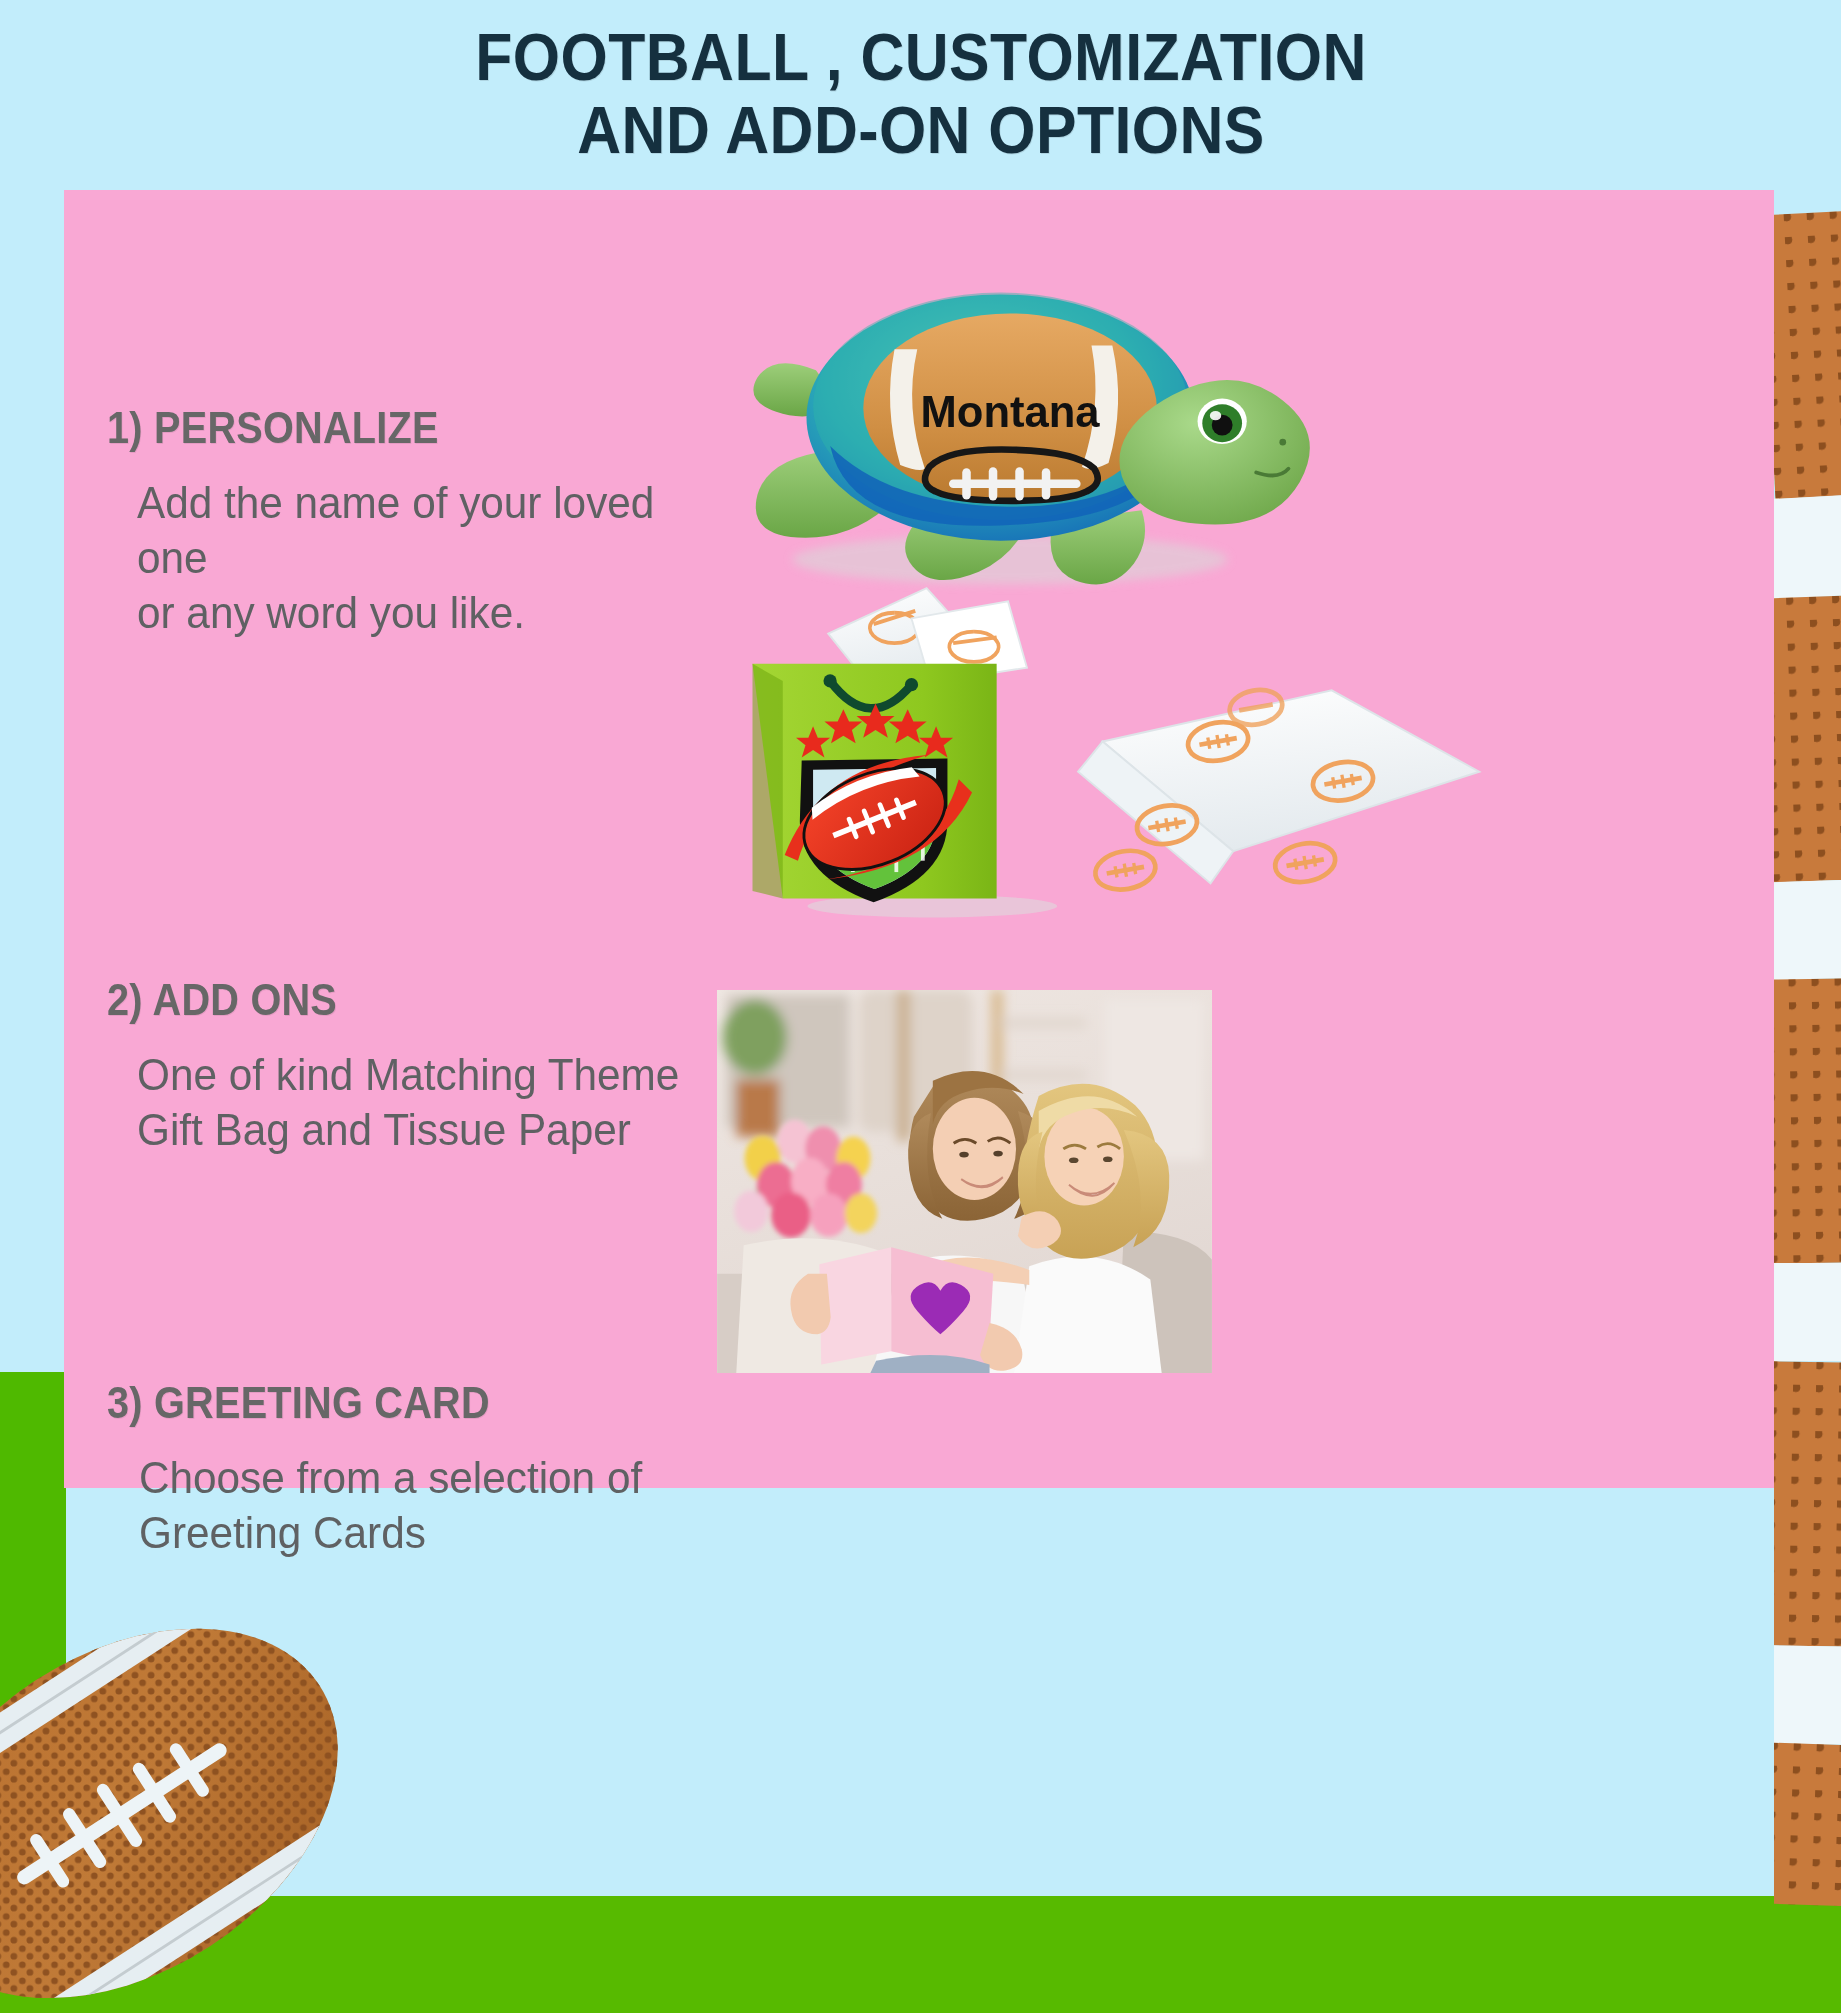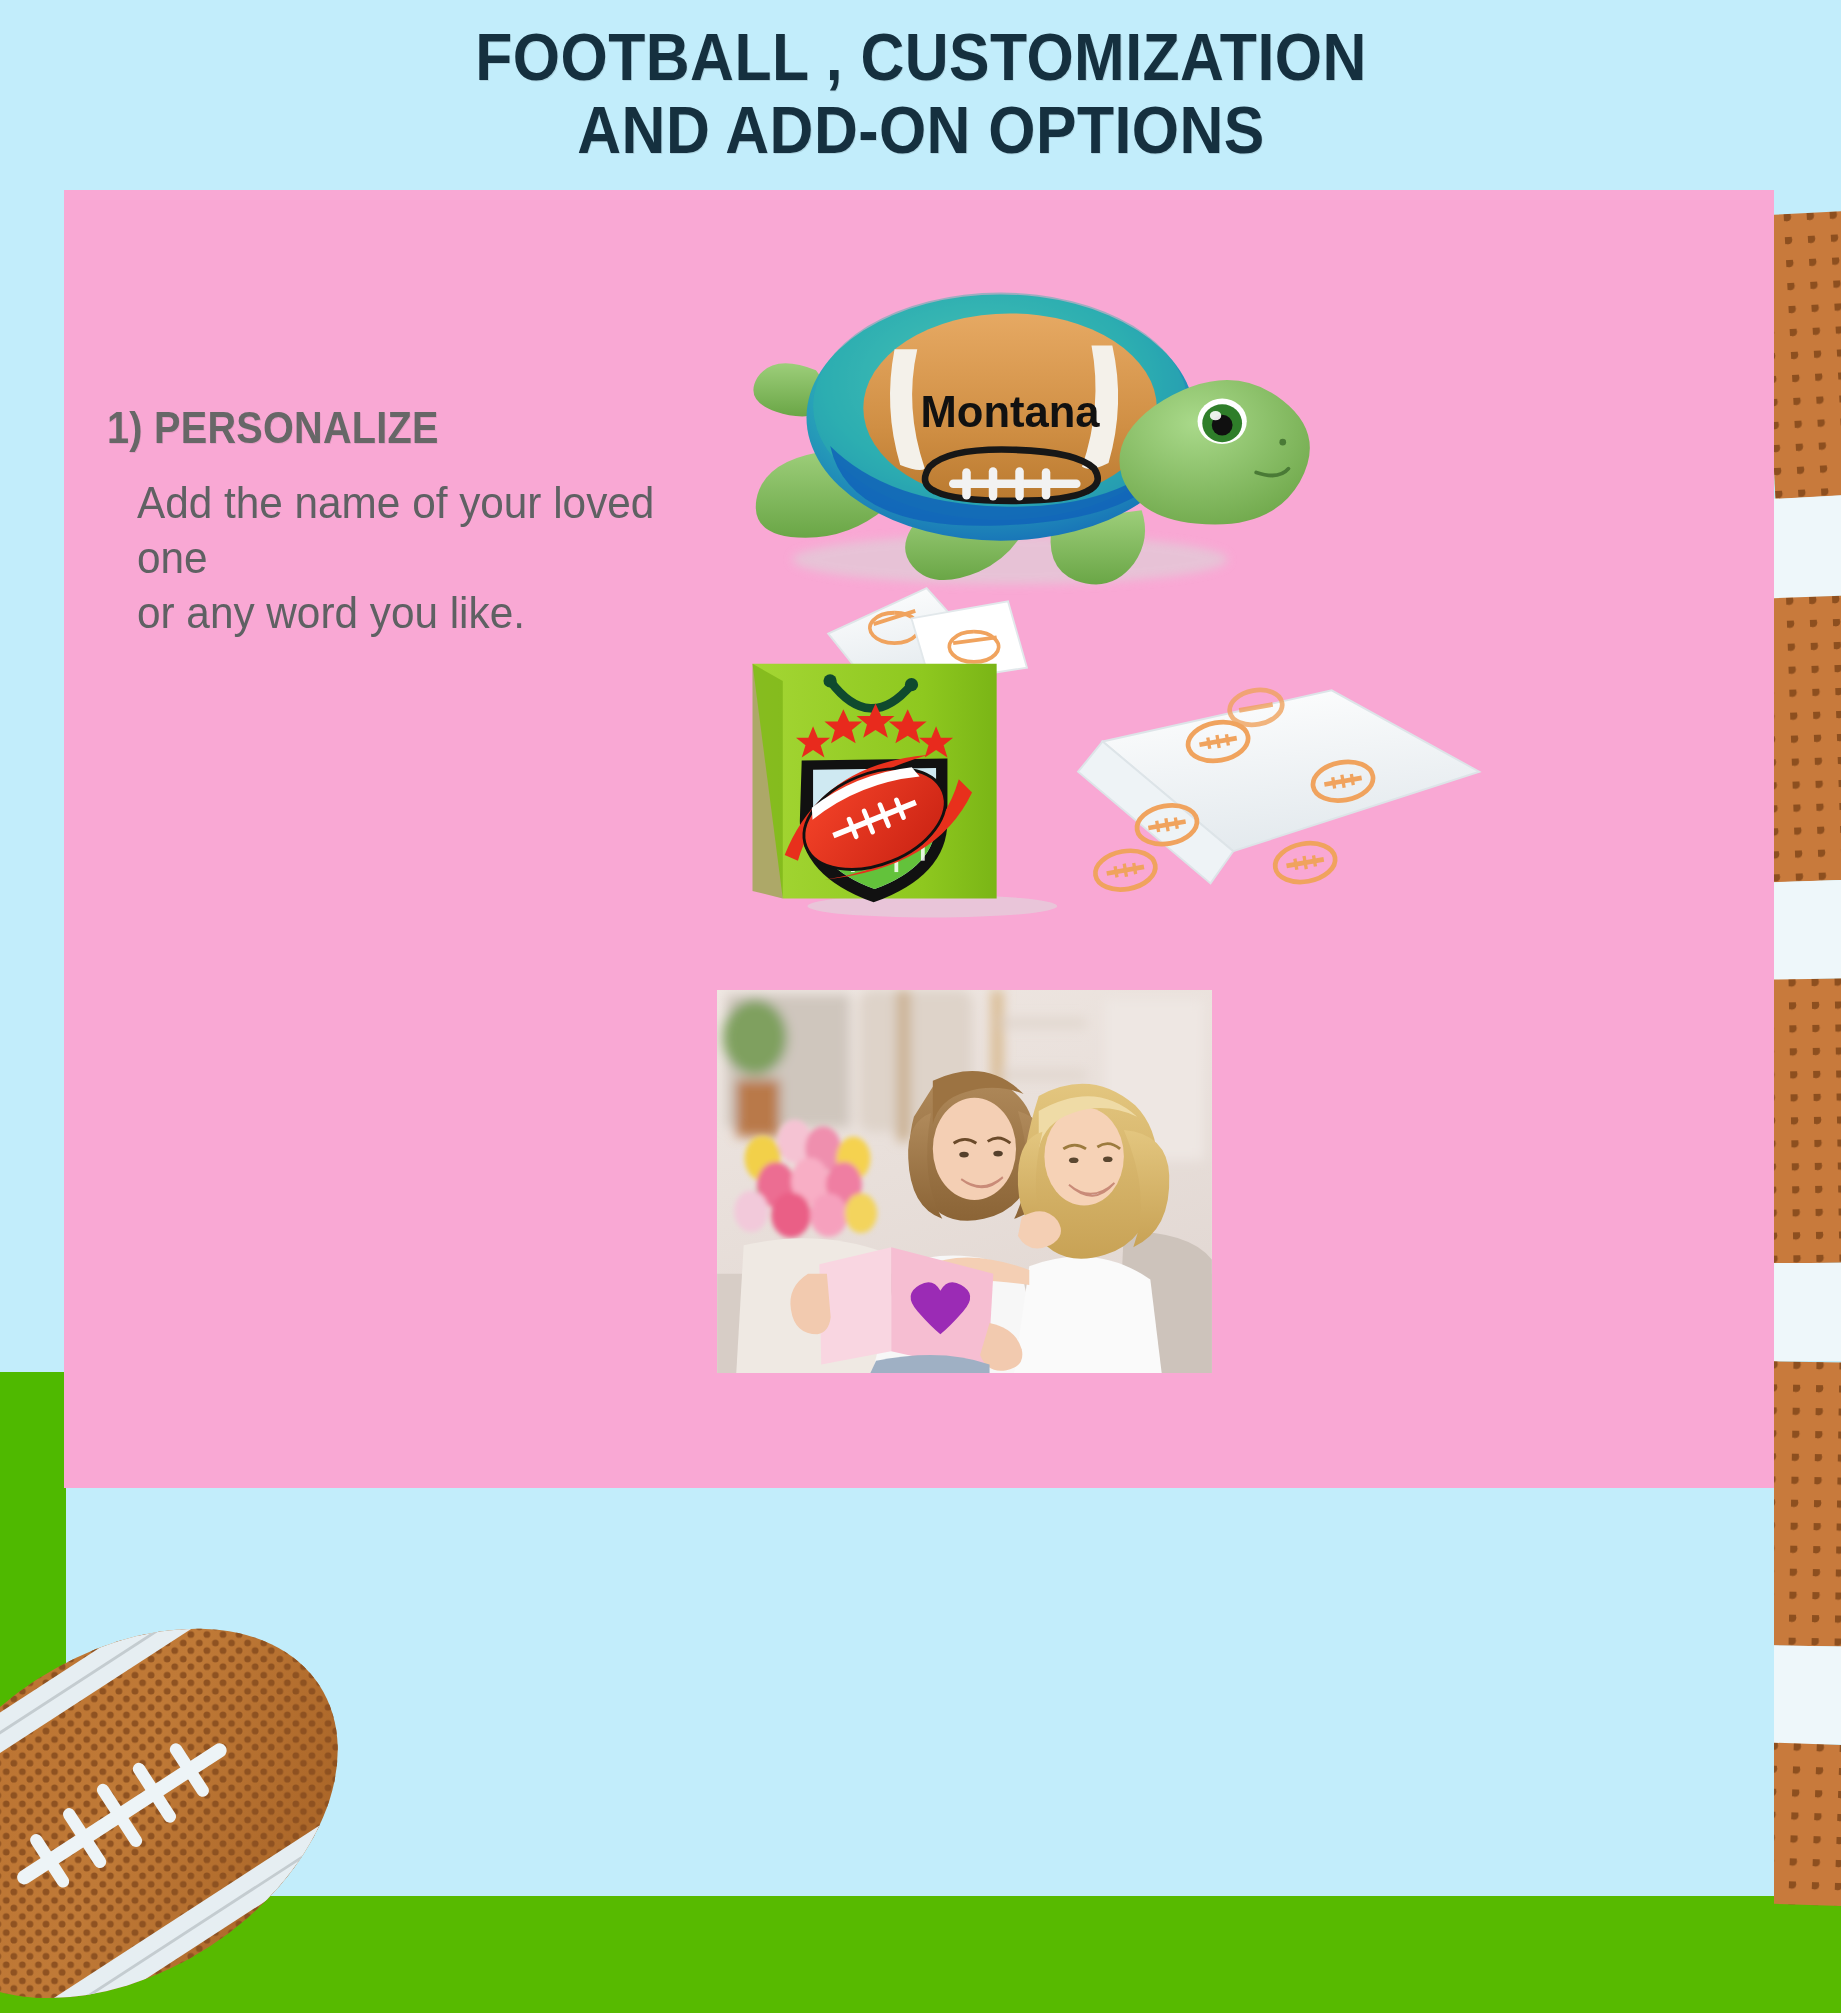--- a/index.html
+++ b/index.html
@@ -182,20 +182,25 @@
         <ellipse cx="524" cy="186" rx="21" ry="20" fill="#2f7e2a"></ellipse>
         <ellipse cx="524" cy="188" rx="11" ry="11" fill="#101010"></ellipse>
         <ellipse cx="517" cy="178" rx="6" ry="5" fill="#ffffff" opacity="0.9"></ellipse>
 
         <path d="M560 238 q24 8 34 -4" fill="none" stroke="#4a7a36" stroke-width="4" stroke-linecap="round"></path>
 
         <circle cx="588" cy="206" r="3.5" fill="#4a7a36"></circle>
       </svg>
     </div>
 
+    <div class="step step-2">
+      <div class="step-head">2) ADD ONS</div>
+      <div class="step-body">One of kind Matching Theme
+Gift Bag and Tissue Paper</div>
+    </div>
 
     <div class="giftbag-wrap">
       <svg width="776" height="379" viewBox="0 0 820 400" xmlns="http://www.w3.org/2000/svg">
         <defs>
           <linearGradient id="bagG" x1="0" y1="0" x2="1" y2="0">
             <stop offset="0%" stop-color="#a4d634"></stop>
             <stop offset="70%" stop-color="#8ec81f"></stop>
             <stop offset="100%" stop-color="#7ab516"></stop>
           </linearGradient>
           <linearGradient id="ballRed" x1="0" y1="0" x2="1" y2="1">
@@ -313,20 +318,25 @@
             </g>
             <g transform="translate(560,146) rotate(-10)" opacity="0.8">
               <ellipse rx="28" ry="18"></ellipse>
                 <line x1="-18" y1="0" x2="18" y2="0"></line>
             </g>
           </g>
         </g>
       </svg>
     </div>
 
+    <div class="step step-3">
+      <div class="step-head">3) GREETING CARD</div>
+      <div class="step-body">Choose from a selection of
+ Greeting Cards</div>
+    </div>
 
     <div class="photo-wrap">
       <svg width="495" height="383" viewBox="0 0 523 405" xmlns="http://www.w3.org/2000/svg">
         <defs>
           <linearGradient id="roomG" x1="0" y1="0" x2="0.4" y2="1">
             <stop offset="0%" stop-color="#efe7e2"></stop>
             <stop offset="100%" stop-color="#e2d8d3"></stop>
           </linearGradient>
           <linearGradient id="hairBrown" x1="0" y1="0" x2="0" y2="1">
             <stop offset="0%" stop-color="#b08a5b"></stop>

